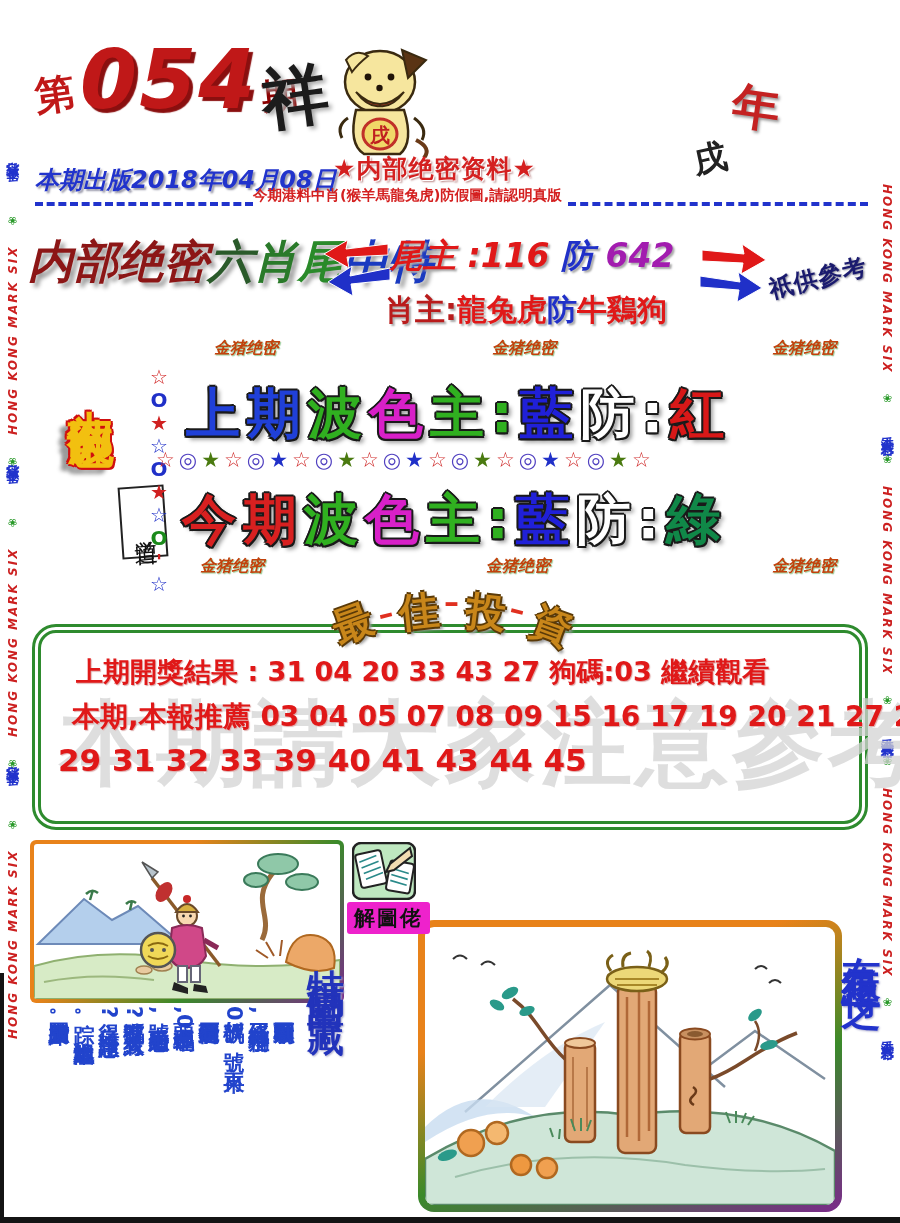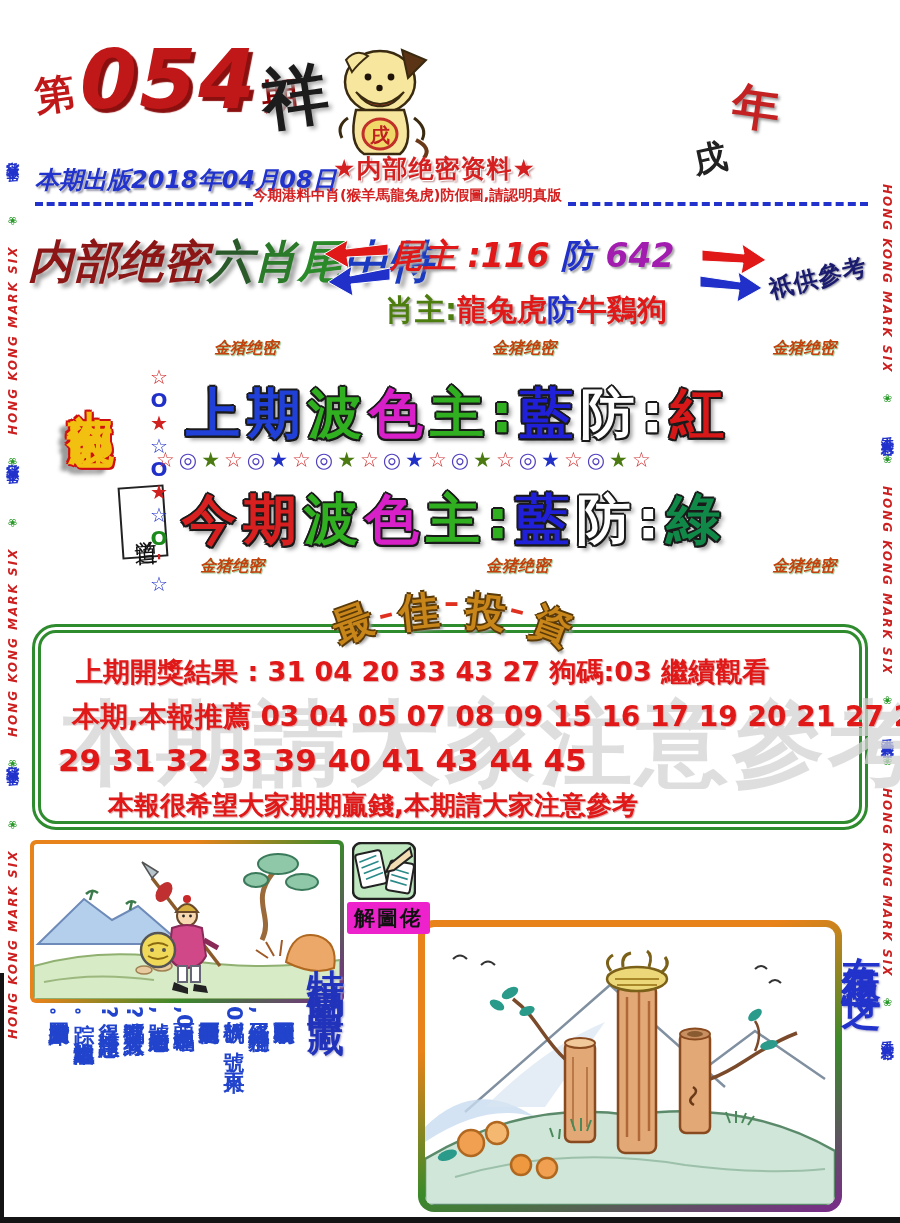--- a/index.html
+++ b/index.html
@@ -171,21 +171,21 @@
   <div id="dash-right" class="abs"></div>
 
   <div id="tips-title" class="abs"><span style="color: rgb(140, 22, 22);">内</span><span style="color: rgb(140, 22, 22);">部</span><span style="color: rgb(140, 22, 22);">绝</span><span style="color: rgb(140, 22, 22);">密</span><span style="color: rgb(42, 90, 42);">六</span><span style="color: rgb(42, 122, 42);">肖</span><span style="color: rgb(42, 138, 42);">尾</span><span style="color: rgb(26, 58, 192);">中</span><span style="color: rgb(26, 58, 192);">特</span></div>
 
   <svg id="arrows-left" class="abs arrowbox" viewBox="0 0 70 66">
     <polygon points="2,16 26,2 24,11 66,6 66,17 25,19 27,30" fill="#e01818" stroke="#fff" stroke-width="1"></polygon>
     <polygon points="6,44 30,28 28,38 68,30 68,42 29,46 31,58" fill="#2030c8" stroke="#fff" stroke-width="1"></polygon>
   </svg>
 
   <div id="tail-line" class="abs"><span style="color: rgb(224, 24, 24);">尾主 :</span><span style="color: rgb(224, 24, 24);">116 </span><span style="color: rgb(32, 48, 200);">防 </span><span style="color: #a21caf;">642</span></div>
-  <div id="zodiac-line" class="abs"><span style="color: #4d7c0f;">肖主:</span><span style="color: rgb(224, 24, 24);">龍兔虎</span><span style="color: rgb(32, 48, 200);">防</span><span style="color: rgb(224, 24, 24);">牛鷄狗</span></div>
+  <div id="zodiac-line" class="abs"><span style="color: #b91c1c;">肖主:</span><span style="color: rgb(224, 24, 24);">龍兔虎</span><span style="color: rgb(32, 48, 200);">防</span><span style="color: rgb(224, 24, 24);">牛鷄狗</span></div>
 
   <svg id="arrows-right" class="abs arrowbox" viewBox="0 0 70 66">
     <polygon points="68,20 44,4 46,14 4,10 4,21 45,23 43,34" fill="#e01818" stroke="#fff" stroke-width="1"></polygon>
     <polygon points="64,48 40,32 42,42 2,36 2,47 41,50 39,62" fill="#2030c8" stroke="#fff" stroke-width="1"></polygon>
   </svg>
 
   <div id="reference-note" class="abs">祇供參考</div>
 
   <span class="abs pig" style="left:214px;top:338px;">金猪绝密</span>
   <span class="abs pig" style="left:492px;top:338px;">金猪绝密</span>
@@ -220,21 +220,20 @@
   <span class="abs arch-dash" style="left:444px;top:584px;">–</span>
   <span class="abs arch" style="left:466px;top:585px;transform:rotate(7deg);">投</span>
   <span class="abs arch-dash" style="left:510px;top:592px;transform:rotate(14deg);">–</span>
   <span class="abs arch" style="left:532px;top:598px;transform:rotate(20deg);">資</span>
 
   <div id="greenbox" class="abs"></div>
   <div id="watermark" class="abs">本期請大家注意參考</div>
   <div id="line1" class="abs redline">上期開獎結果 : 31 04 20 33 43 27 狗碼:03 繼續觀看</div>
   <div id="line2" class="abs redline">本期,本報推薦 03 04 05 07 08 09 15 16 17 19 20 21 27 28</div>
   <div id="line3" class="abs redline">29 31 32 33 39 40 41 43 44 45</div>
-  <div id="line4" class="abs redline">本報很希望大家期期贏錢,本期請大家注意參考</div>
 
   <div id="warrior-frame" class="abs">
     <svg width="306" height="155" viewBox="0 0 306 155">
       <path d="M4,100 L50,55 L78,76 L104,62 L148,100 Z" fill="#b4cfec" stroke="#6d8ab8" stroke-width="2"></path>
       <path d="M56,56 l3,-10 M52,50 q6,-6 12,-1" stroke="#3a7a4a" stroke-width="2.5" fill="none"></path>
       <path d="M96,66 l2,-9 M92,60 q5,-5 10,-1" stroke="#3a7a4a" stroke-width="2.5" fill="none"></path>
       <path d="M0,122 Q70,102 150,116 Q230,128 306,116 L306,155 L0,155 Z" fill="#d7ebc6" stroke="#8fb070" stroke-width="2"></path>
       <path d="M10,138 Q60,128 120,136" fill="none" stroke="#9cb87e" stroke-width="2"></path>
       <path d="M228,96 C240,72 216,58 238,30 C242,24 250,22 254,26" fill="none" stroke="#9a6a3a" stroke-width="5"></path>
       <ellipse cx="244" cy="20" rx="20" ry="10" fill="#8fc8a8" stroke="#3a7a5a" stroke-width="2"></ellipse>

